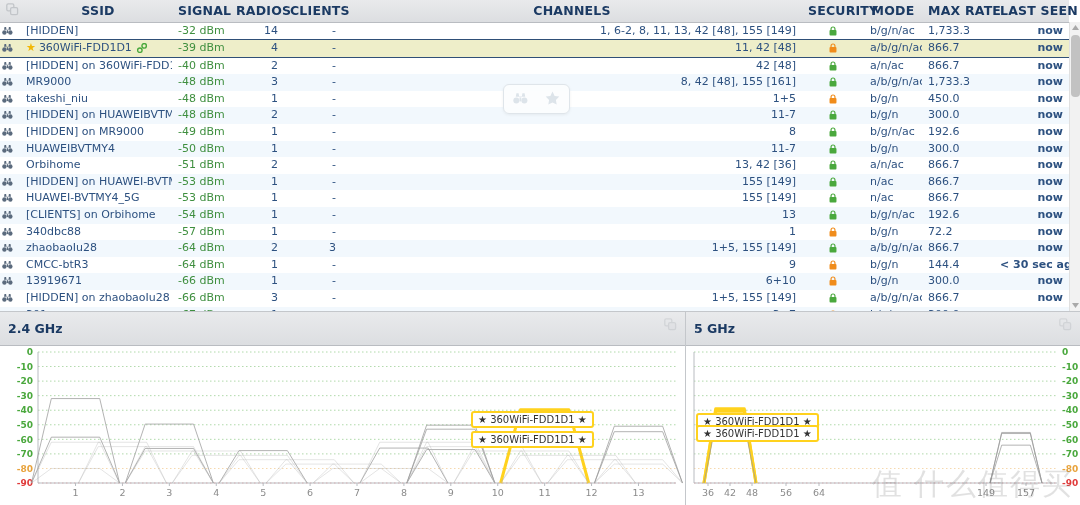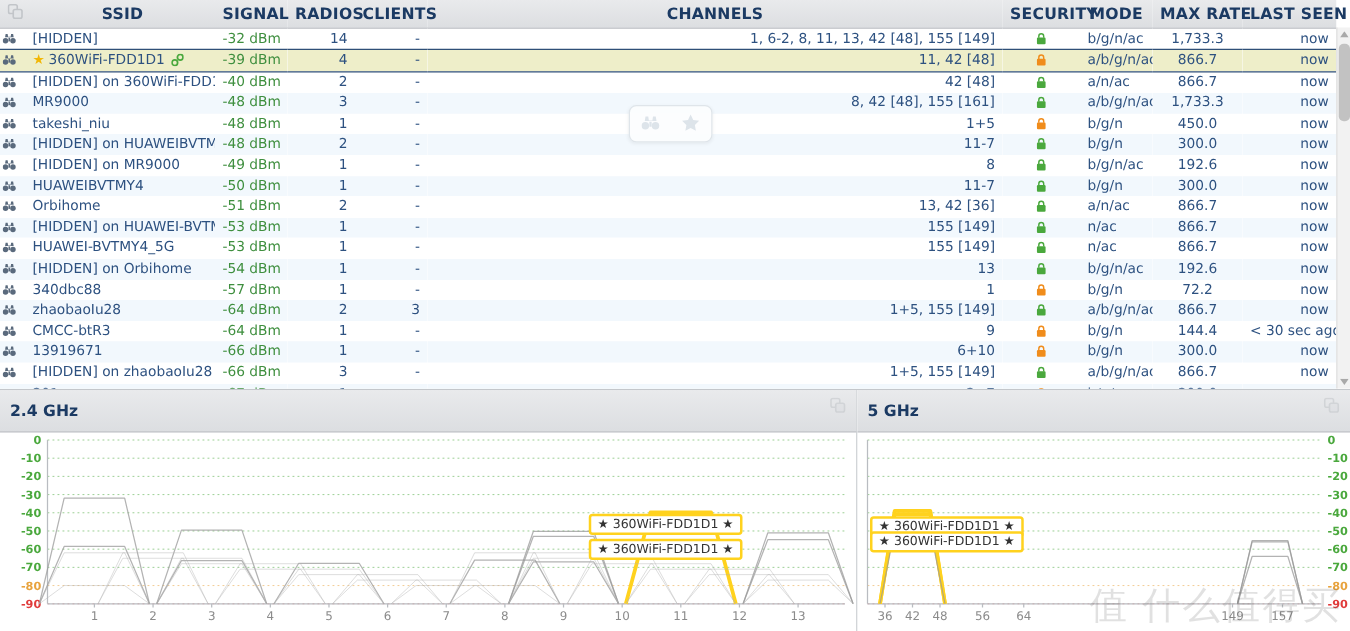--- a/index.html
+++ b/index.html
@@ -41,22 +41,22 @@
   tbody td {
     font-size: 11px; color: #2d5180; padding: 0 6px;
     white-space: nowrap; overflow: hidden; line-height: 16.6px;
   }
   td.t-ssid   { text-align: left; padding-left: 2px; }
   td.t-signal { text-align: right; color: #3f8f3f; }
   td.t-num    { text-align: right; }
   td.t-chan   { text-align: right; }
   td.t-sec    { text-align: center; }
   td.t-mode   { }
-  td.t-rate   { text-align: center; }
-  td.t-seen   { text-align: right; }
+  td.t-rate   { text-align: left; }
+  td.t-seen   { text-align: right; font-weight: bold; }
 
   .ico-binoc { display:inline-block; vertical-align:-2px; margin-right:4px; }
   .star { color:#f2b705; font-size:11px; margin-right:3px; vertical-align:0px;}
   .chain { display:inline-block; margin-left:5px; vertical-align:-2px; }
   .lock { display:inline-block; vertical-align:-2px; }
 
   
   .hover-bar {
     position: absolute; left: 503px; top: 84px; width: 67px; height: 30px;
     background: rgba(252,253,254,.93); border: 1px solid #dfe5ea; border-radius: 6px;
@@ -355,21 +355,21 @@
             <td class="t-rate">866.7</td>
             <td class="t-seen">now</td>
           </tr>
           <tr class="even">
             <td class="t-ssid"><svg class="ico-binoc" width="11" height="10" viewBox="0 0 15 13" aria-hidden="true">
                 <path d="M3.4 1.2h2.2l.5 3.1h2.8l.5-3.1h2.2l.6 3.6h-9.4z" fill="#5a6a7d"></path>
                 <circle cx="3.3" cy="8.6" r="3" fill="#5a6a7d"></circle>
                 <circle cx="11.4" cy="8.6" r="3" fill="#5a6a7d"></circle>
                 <rect x="6.5" y="5.4" width="1.8" height="4" fill="#5a6a7d"></rect>
               </svg></td>
-            <td class="t-ssid"><span>[HIDDEN] on Orbihome</span></td>
+            <td class="t-ssid"><span>[CLIENTS] on Orbihome</span></td>
             <td class="t-signal">-54 dBm</td>
             <td class="t-num">1</td>
             <td class="t-num">-</td>
             <td class="t-chan">13</td>
             <td class="t-sec"><span><svg class="lock" width="8" height="10" viewBox="0 0 9 11" aria-hidden="true">
                   <path d="M2.3 4.6V3.2a2.2 2.2 0 0 1 4.4 0v1.4" fill="none" stroke="#4aa83d" stroke-width="1.3"></path>
                   <rect x="0.6" y="4.4" width="7.8" height="6.1" rx="1" fill="#4aa83d"></rect>
                 </svg></span></td>
             <td class="t-mode">b/g/n/ac</td>
             <td class="t-rate">192.6</td>

